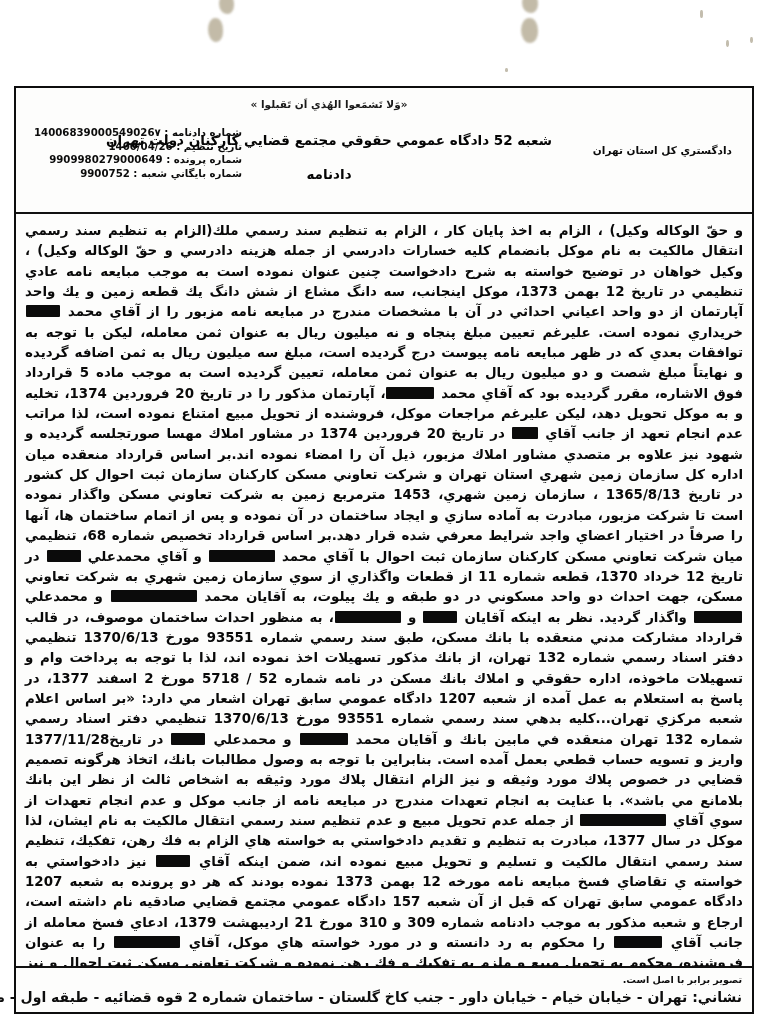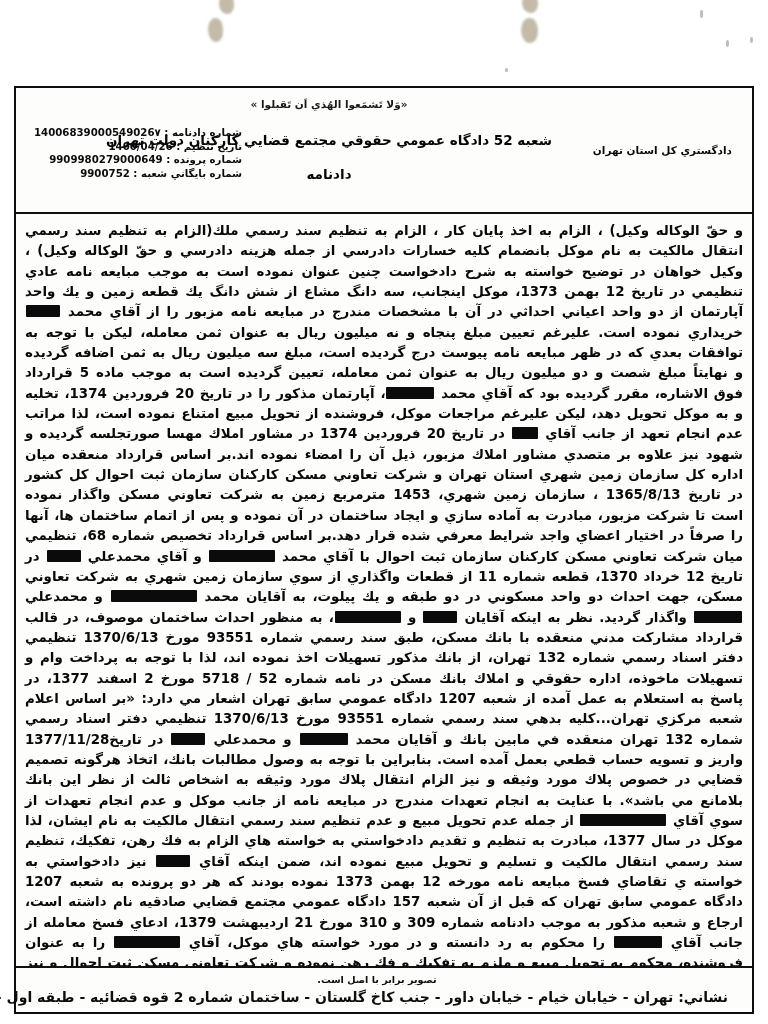--- a/index.html
+++ b/index.html
@@ -164,23 +164,22 @@
   .r-xs { width: 26px; }
   .r-s  { width: 34px; }
   .r-m  { width: 48px; }
   .r-l  { width: 66px; }
   .r-xl { width: 86px; }
 
   
   .footer {
     flex: none;
     border-top: 2px solid #111;
-    padding: 6px 24px 7px 10px;
-    box-sizing: border-box;
-    text-align: center;
+    padding: 6px 10px 7px 10px;
+    box-sizing: border-box;
   }
   .certify {
     font-size: 9.6px;
     font-weight: bold;
     color: #0d0d0d;
     letter-spacing: .1px;
   }
   .address {
     font-size: 14px;
     font-weight: bold;

